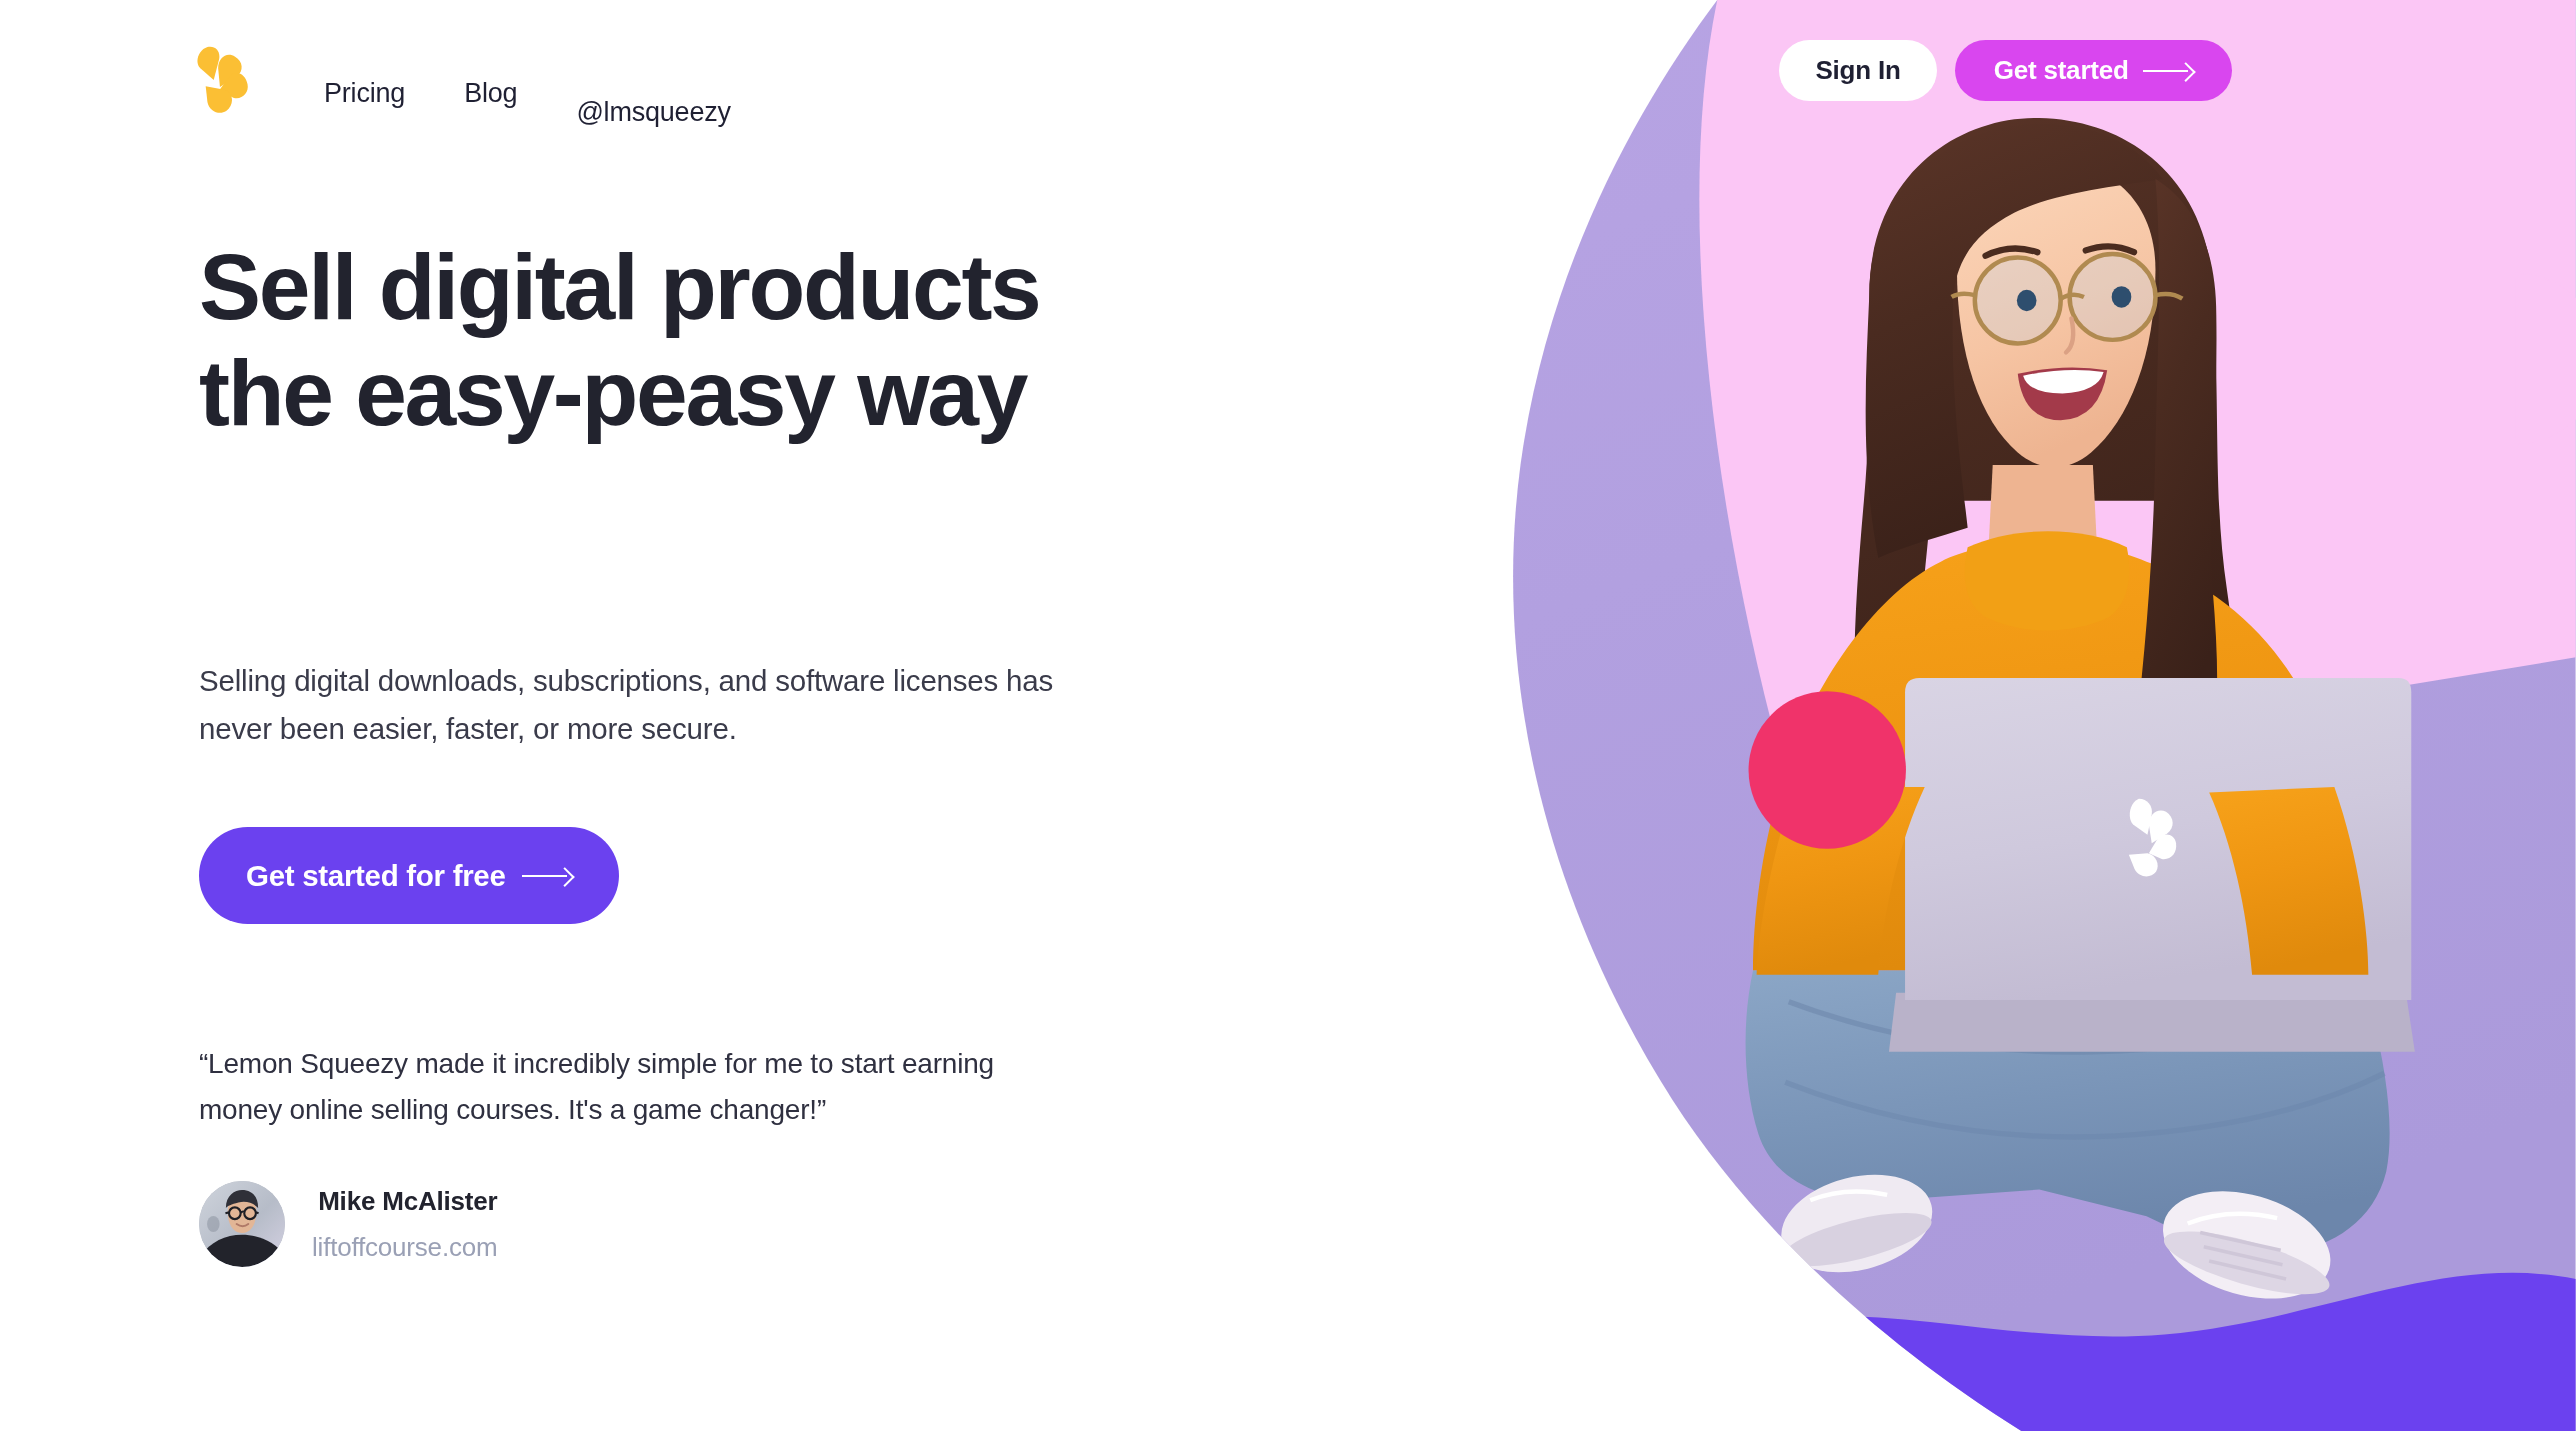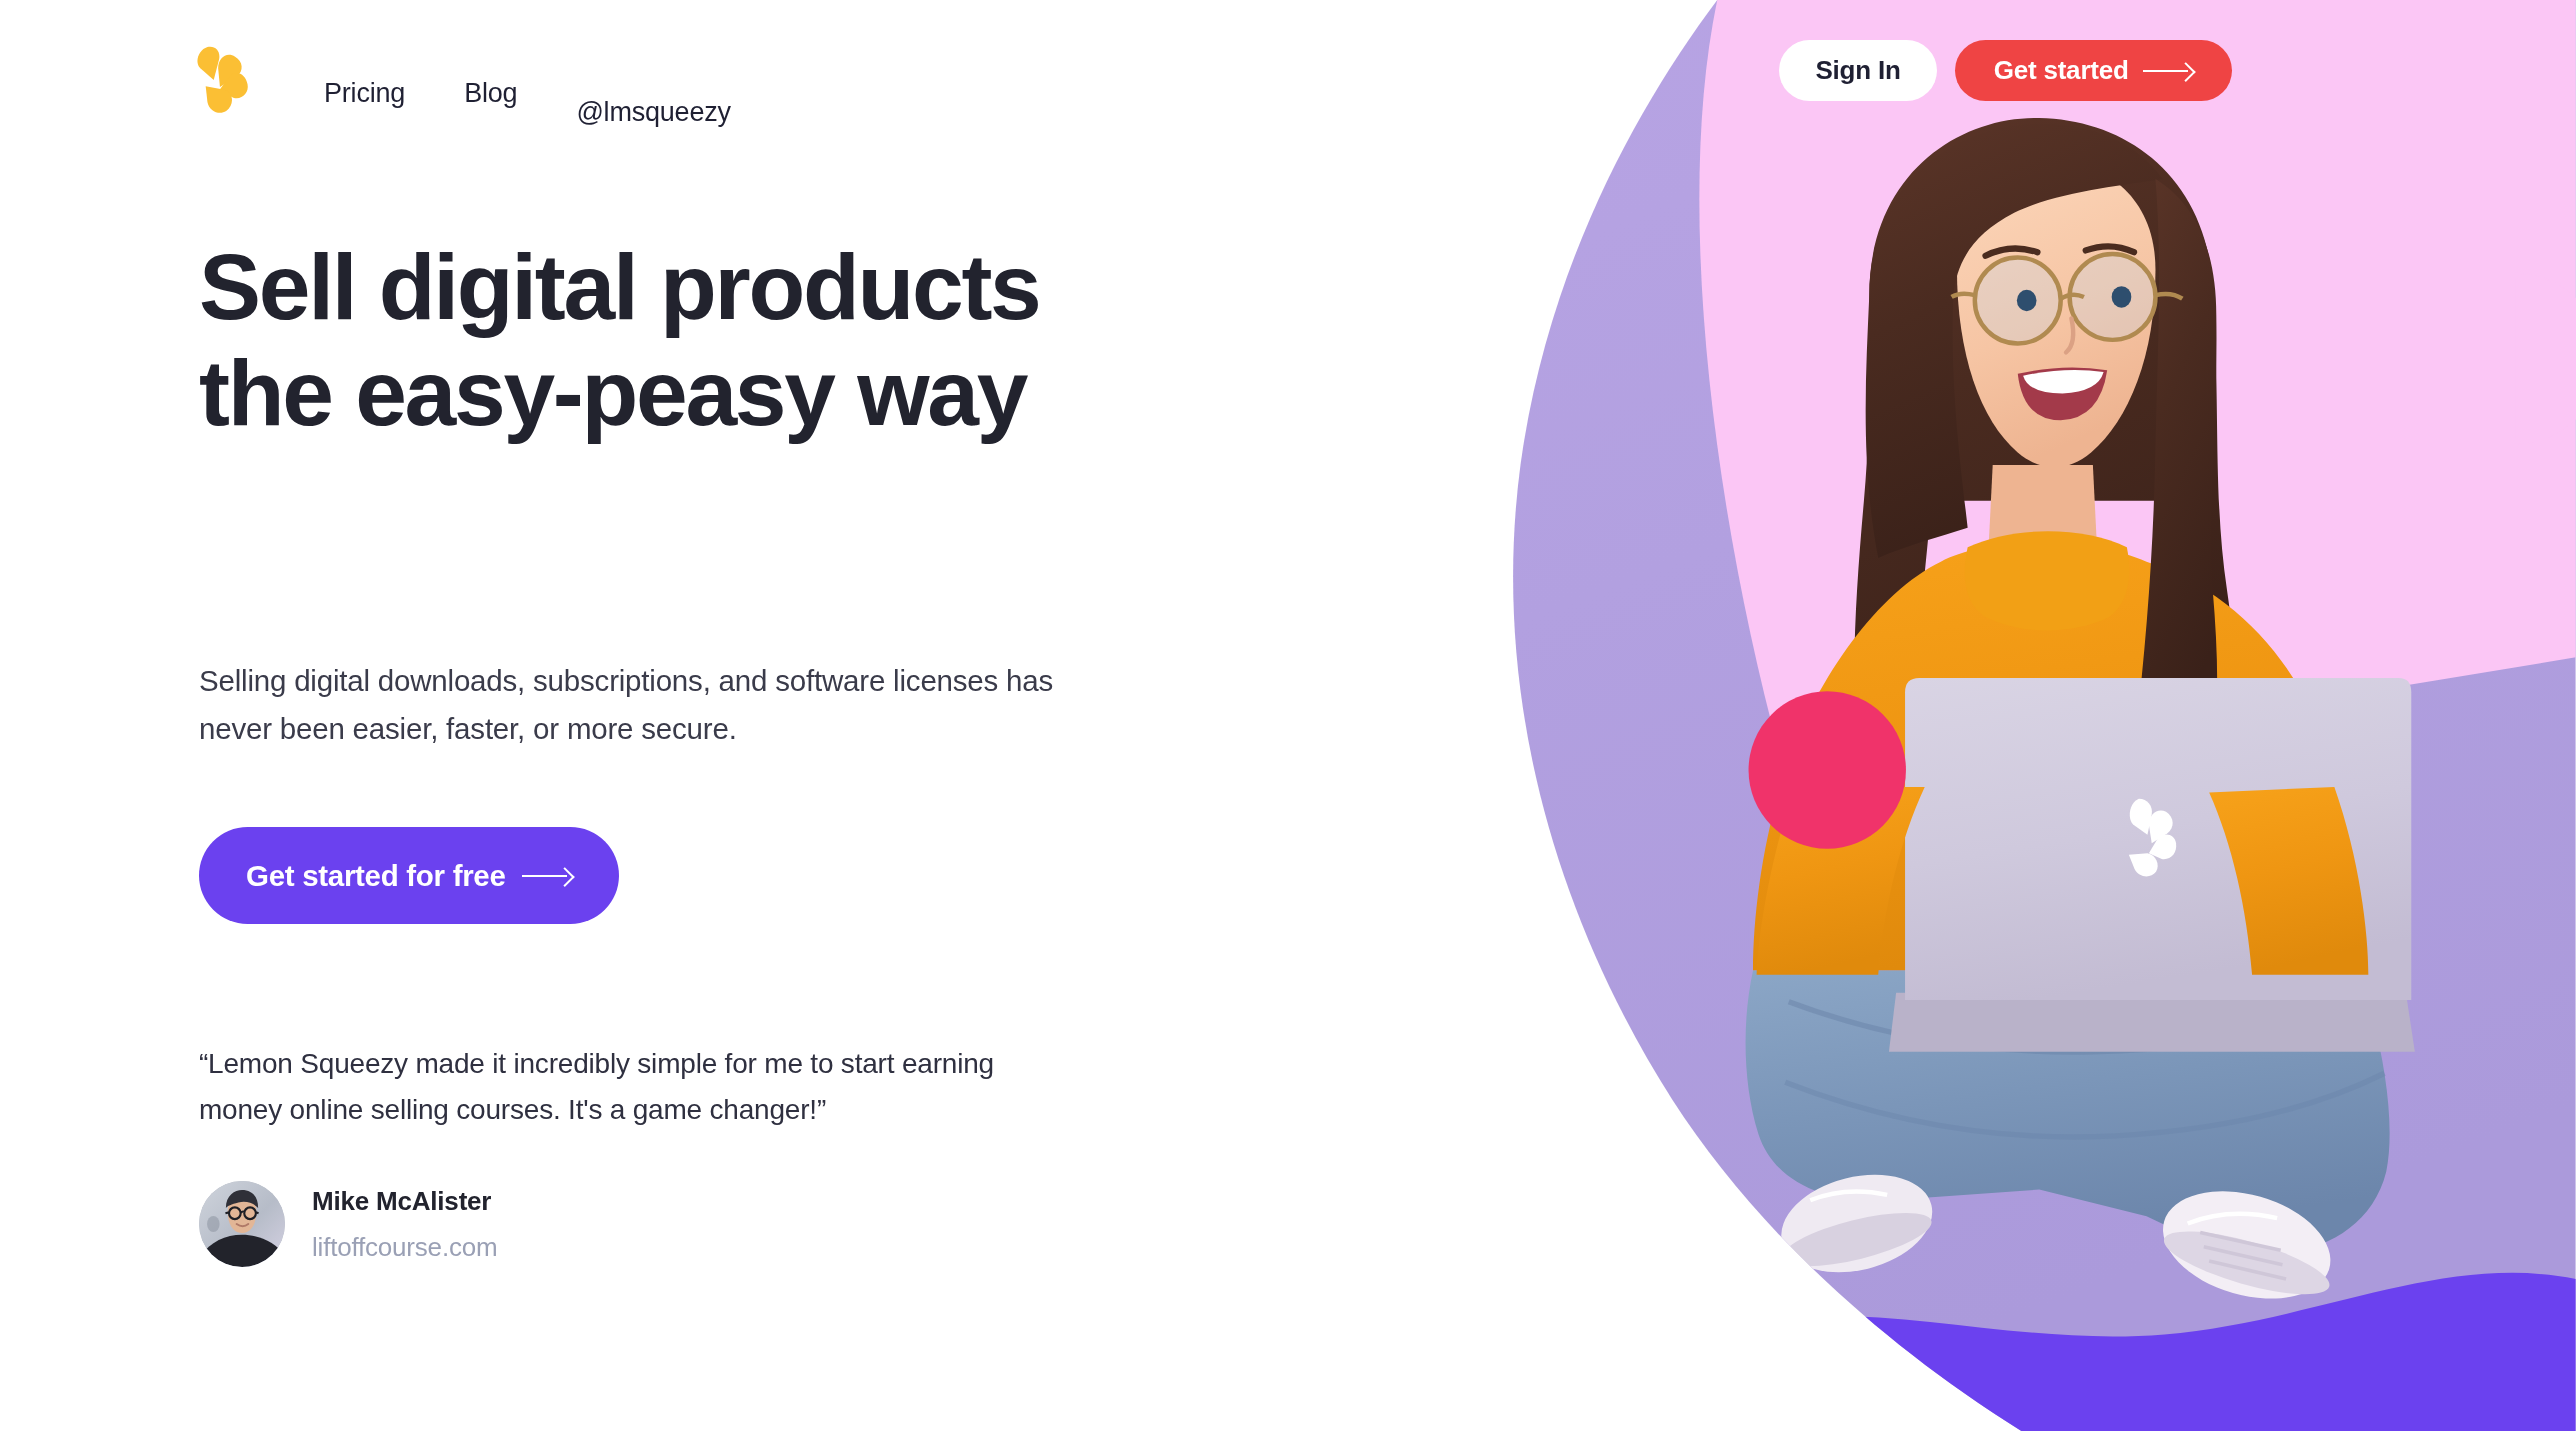--- a/index.html
+++ b/index.html
@@ -48,21 +48,21 @@
   .btn-signin {
     background:#ffffff; color:#1f2033;
     font-size:26px; font-weight:700;
     border:none; border-radius:45px;
     padding:0 36px; height:61px; line-height:61px;
     cursor:pointer; white-space:nowrap;
     letter-spacing:-0.2px;
     font-family:"Liberation Sans", sans-serif;
   }
   .btn-getstarted {
-    background:#ef4444; color:#ffffff;
+    background:#d946ef; color:#ffffff;
     font-size:26px; font-weight:700;
     border:none; border-radius:45px;
     padding:0 39px; height:61px;
     cursor:pointer; white-space:nowrap;
     display:flex; align-items:center; gap:14.3px;
     letter-spacing:-0.2px;
     font-family:"Liberation Sans", sans-serif;
   }
   .arrow-long {
     display:inline-block; width:50px; height:16px; position:relative; flex:none;
@@ -122,21 +122,21 @@
   .author {
     position:absolute; left:199px; top:1181px;
     display:flex; align-items:center; gap:27px;
   }
   .avatar {
     width:86px; height:86px; border-radius:50%;
     overflow:hidden; flex:none; position:relative;
     background:#b9bec8;
   }
   .avatar svg { display:block; width:86px; height:86px; }
-  .author-text { display:flex; flex-direction:column; gap:15px; }
+  .author-text { display:flex; flex-direction:column; gap:15px;text-align:right; }
   .author-name {
     font-size:26px; font-weight:700; color:#22232e; letter-spacing:-0.2px;
   }
   .author-site {
     font-size:26px; font-weight:400; color:#9aa0b5; letter-spacing:-0.2px;
   }
 
   
   .hero {
     position:absolute; right:0; top:0;

